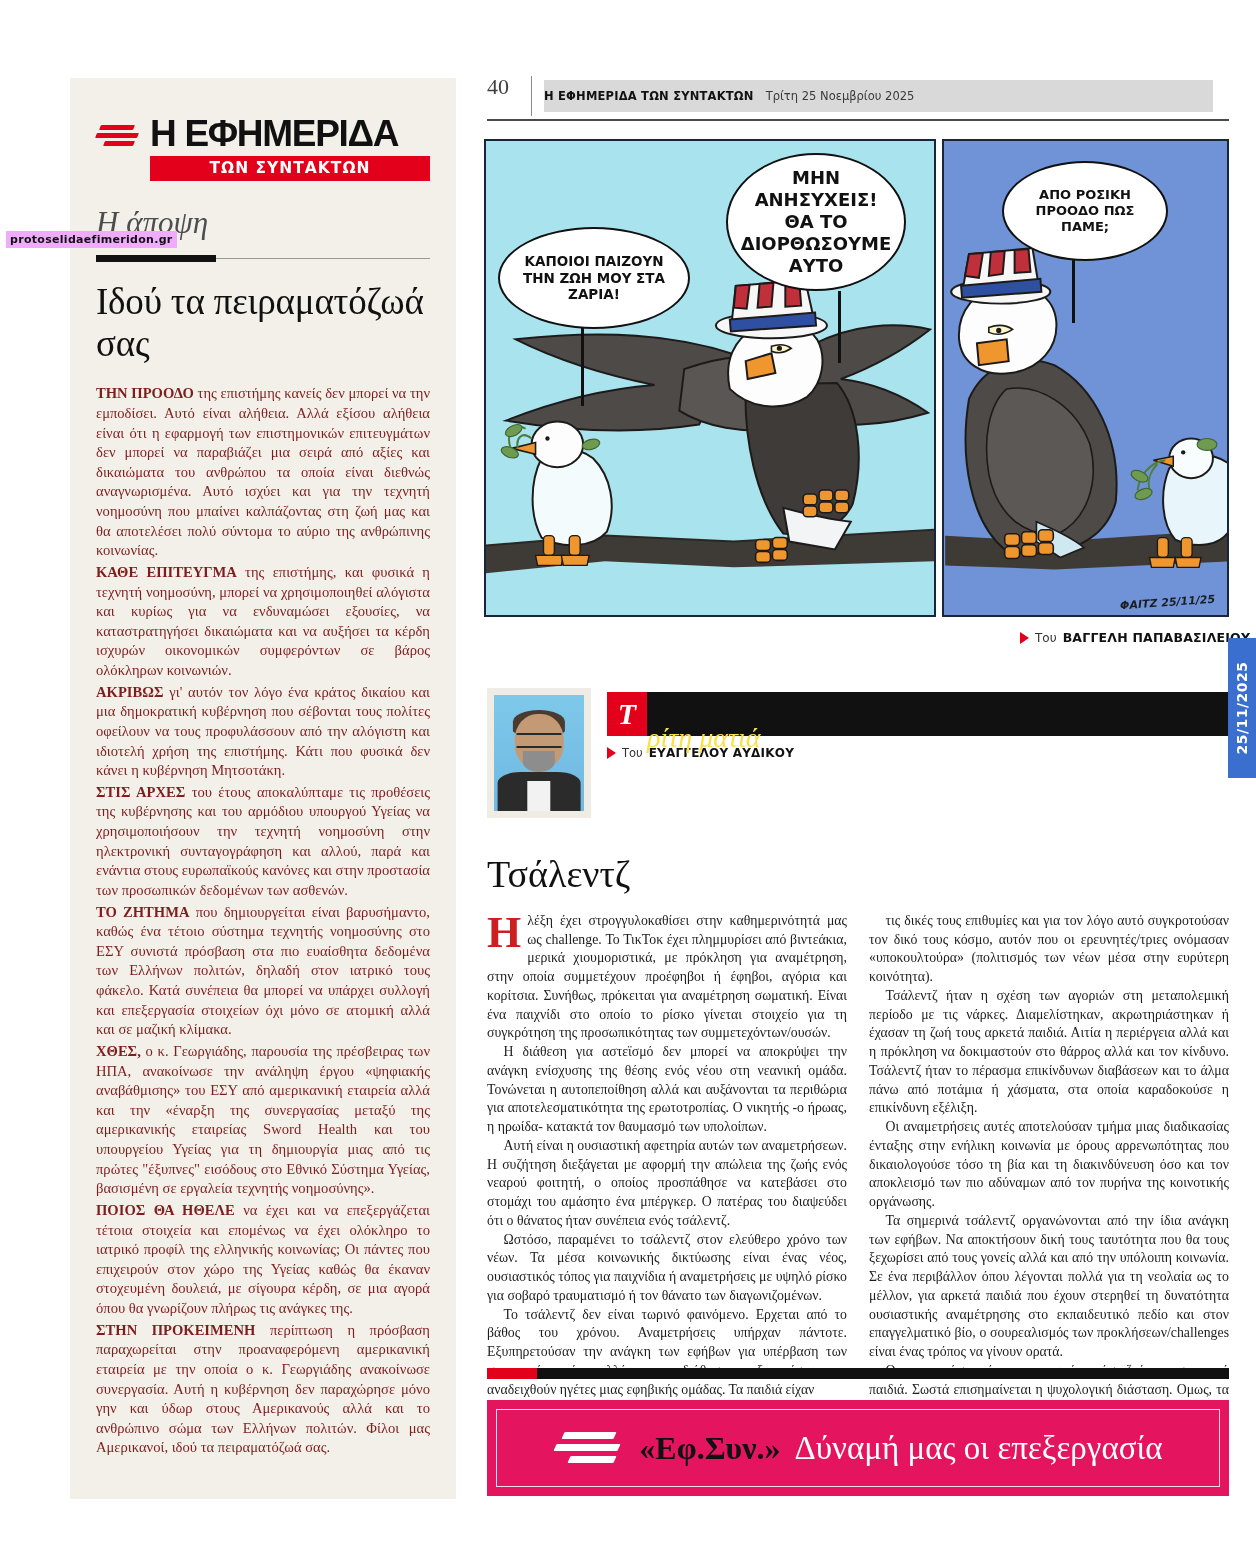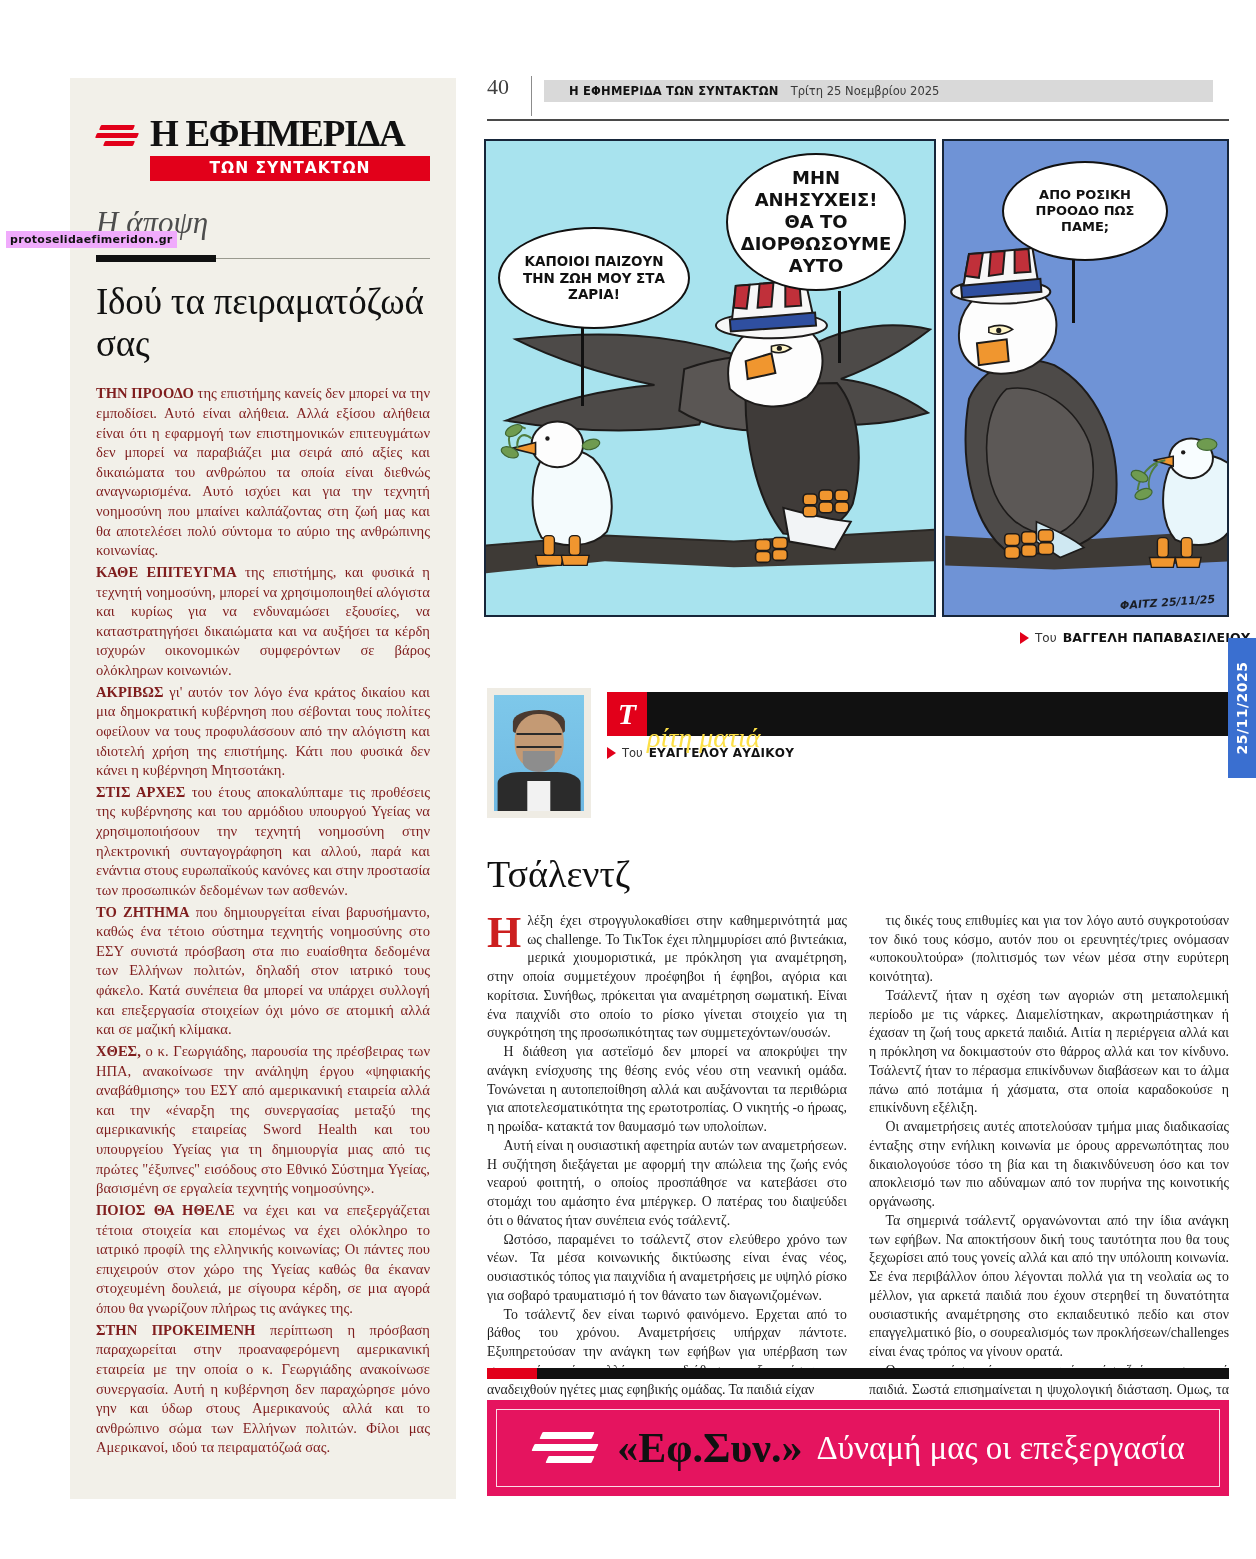--- a/index.html
+++ b/index.html
@@ -20,21 +20,21 @@
     padding:30px 26px 0 26px;
   }
   .masthead{display:flex;align-items:flex-start;gap:8px;margin-top:8px;}
   .mast-swoosh{width:46px;height:26px;position:relative;flex:0 0 auto;margin-top:7px;}
   .mast-swoosh i{position:absolute;background:#e2001a;height:5px;border-radius:1px;display:block;}
   .mast-swoosh i:nth-child(1){width:34px;left:4px;top:2px;transform:skewX(-22deg);}
   .mast-swoosh i:nth-child(2){width:42px;left:0px;top:10px;transform:skewX(-22deg);}
   .mast-swoosh i:nth-child(3){width:30px;left:8px;top:18px;transform:skewX(-22deg);}
   .mast-right{flex:1;}
   .mast-title{
-    font-family:Liberation Serif, serif;
+    font-family:Liberation Sans, sans-serif;
     font-weight:bold;font-size:37px;letter-spacing:-1.3px;
     color:#111;line-height:0.96;white-space:nowrap;
   }
   .mast-sub{
     background:#e2001a;color:#fff;
     font-family:"DejaVu Sans",sans-serif;font-weight:bold;
     font-size:15.5px;letter-spacing:1px;text-align:center;
     padding:3px 0 4px 0;margin-top:4px;
   }
   .kicker{
@@ -67,22 +67,22 @@
   }
 
   
   .topbar{position:absolute;left:487px;top:80px;width:742px;height:32px;}
   .pagenum{
     position:absolute;left:0;top:-6px;font-size:22px;color:#3f3f3f;
     font-family:"Liberation Serif",serif;
   }
   .vdiv{position:absolute;left:44px;top:-4px;width:1px;height:40px;background:#8c8c8c;}
   .greybar{
-    position:absolute;left:57px;top:0;right:16px;height:22px;background:#d9d9d9;
-    display:flex;align-items:center;padding-left:25px;gap:12px;
+    position:absolute;left:57px;top:0;right:16px;height:32px;background:#d9d9d9;
+    display:flex;align-items:center;padding-left:0;gap:12px;
   }
   .greybar .pub{
     font-family:"DejaVu Sans",sans-serif;font-weight:bold;font-size:11.5px;color:#111;letter-spacing:0.2px;
   }
   .greybar .date{
     font-family:"DejaVu Sans",sans-serif;font-size:11.5px;color:#3a3a3a;
   }
   .topbar .botline{position:absolute;left:0;right:0;top:39px;height:2px;background:#4a4a4a;}
 
   
@@ -195,21 +195,21 @@
   }
   .promo .inner{
     position:absolute;inset:5px;border:1.5px solid rgba(255,255,255,.85);
     display:flex;align-items:center;justify-content:center;gap:14px;
   }
   .promo-swoosh{width:72px;height:44px;position:relative;flex:0 0 auto;}
   .promo-swoosh i{position:absolute;background:#fff;height:7px;display:block;border-radius:1px;}
   .promo-swoosh i:nth-child(1){width:52px;left:10px;top:6px;transform:skewX(-24deg);}
   .promo-swoosh i:nth-child(2){width:64px;left:2px;top:18px;transform:skewX(-24deg);}
   .promo-swoosh i:nth-child(3){width:46px;left:16px;top:30px;transform:skewX(-24deg);}
-  .promo-b{font-family:"Liberation Serif",serif;font-weight:bold;font-size:42px;color:#111;}
+  .promo-b{font-family:"Liberation Serif",serif;font-weight:bold;font-size:32px;color:#111;}
   .promo-w{font-family:"Liberation Serif",serif;font-size:33px;color:#fff;}
 
   
   .sidetab{
     position:absolute;right:0;top:638px;width:28px;height:140px;background:#3a6fd0;
     display:flex;align-items:center;justify-content:center;
   }
   .sidetab span{
     transform:rotate(-90deg);white-space:nowrap;color:#fff;
     font-family:"DejaVu Sans",sans-serif;font-weight:bold;font-size:14px;letter-spacing:0.5px;

